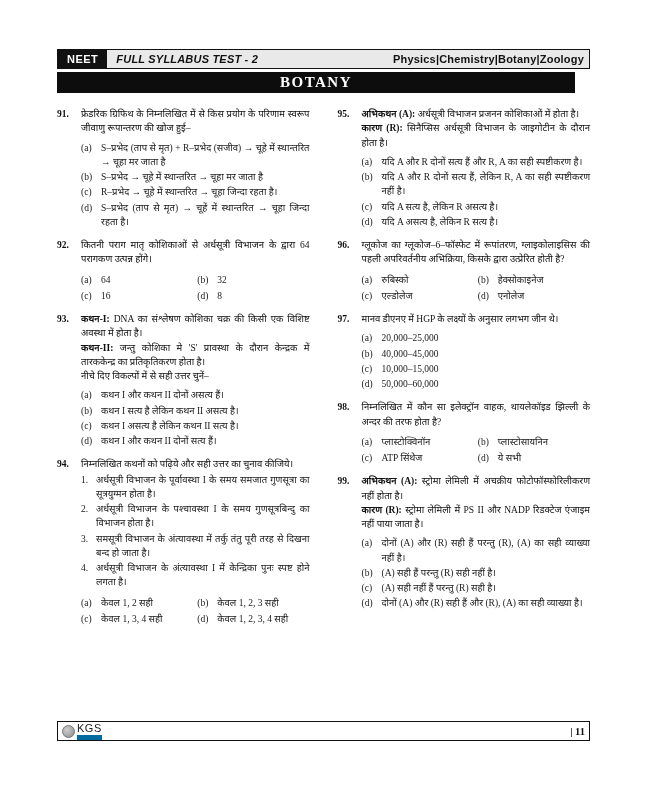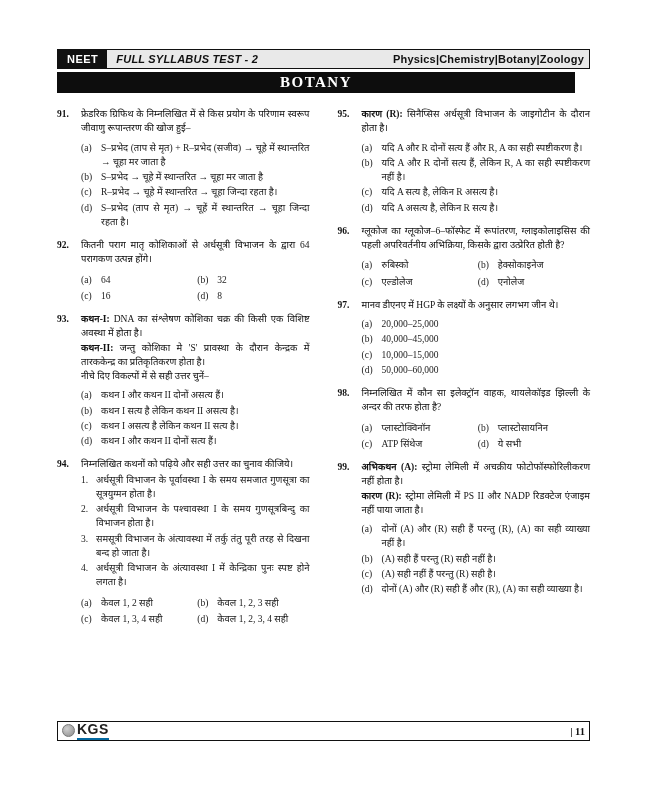--- a/index.html
+++ b/index.html
@@ -78,22 +78,22 @@
     padding: 0 4px;
   }
   .logo { display: flex; align-items: center; gap: 2px; }
   .logo-emblem {
     width: 13px; height: 13px; border-radius: 50%;
     background: radial-gradient(circle at 35% 35%, #cfcfcf, #8a8a8a);
     border: 1px solid #777;
   }
   .logo-text {
     font-family: "Liberation Sans", "DejaVu Sans", sans-serif;
-    font-weight: bold; font-size: 14px; color: #222; letter-spacing: .5px;
-    border-bottom: 2px solid #0369a1; line-height: 1.1;
+    font-weight: normal; font-size: 11px; color: #222; letter-spacing: .5px;
+    border-bottom: 5px solid #0369a1; line-height: 1.1;
   }
   .page-number {
     font-weight: bold; font-size: 10.5px; color: #111;
     font-family: "Liberation Serif", "DejaVu Serif", serif;
   }
 </style>
 </head>
 <body>
 
 <div class="page">
@@ -222,20 +222,21 @@
                 <span class="opt-text">केवल 1, 2, 3, 4 सही</span>
               </div>
             </div>
           </div>
         </div>
       </div>
     <div class="col">
         <div class="question">
           <div class="qnum">95.</div>
           <div class="qbody">
+            <p class="qpara"><b>अभिकथन (A):</b><span> अर्धसूत्री विभाजन प्रजनन कोशिकाओं में होता है।</span></p>
             <p class="qpara"><b>कारण (R):</b><span> सिनैप्सिस अर्धसूत्री विभाजन के जाइगोटीन के दौरान होता है।</span></p>
             <div class="opts list">
               <div class="opt">
                 <span class="opt-label">(a)</span>
                 <span class="opt-text">यदि A और R दोनों सत्य हैं और R, A का सही स्पष्टीकरण है।</span>
               </div>
               <div class="opt">
                 <span class="opt-label">(b)</span>
                 <span class="opt-text">यदि A और R दोनों सत्य हैं, लेकिन R, A का सही स्पष्टीकरण नहीं है।</span>
               </div>

